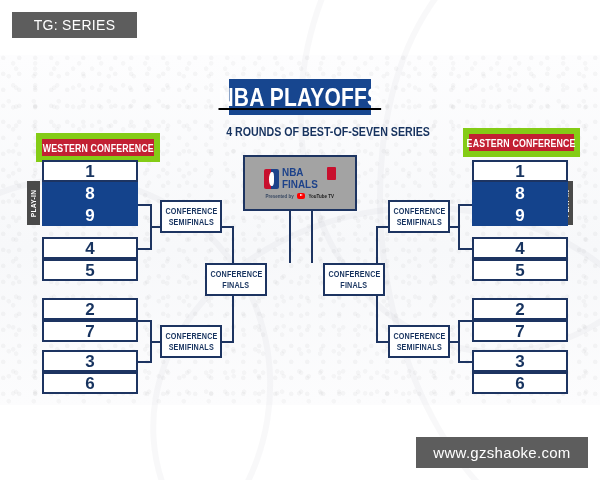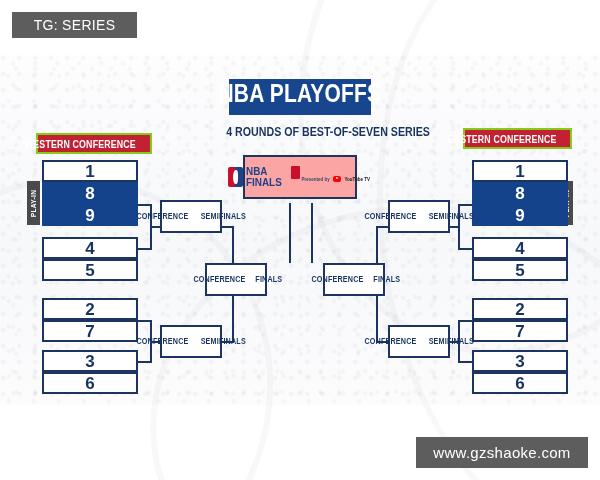--- a/index.html
+++ b/index.html
@@ -64,22 +64,23 @@
     font-size: 15px;
   }
 
   
   #title-box {
     position: absolute;
     left: 229px; top: 79px;
     width: 142px; height: 36px;
     background: #17468f;
     display: flex;
-    align-items: flex-start;
-    justify-content: center;
+    align-items: center;
+    justify-content: center;
+    text-decoration: underline;
   }
   #title-text {
     color: #ffffff;
     font-size: 25px;
     font-weight: bold;
     letter-spacing: 0.2px;
     transform: scaleX(0.84);
     white-space: nowrap;
   }
   #subtitle {
@@ -92,24 +93,24 @@
     font-weight: bold;
     transform: scaleX(0.82);
     white-space: nowrap;
   }
 
   
   .conf-banner {
     position: absolute;
     height: 17px;
     background: #c22033;
-    border: 2px solid #84cc16;
-    display: flex;
-    align-items: center;
-    justify-content: flex-end;
+    border: 6px solid #84cc16;
+    display: flex;
+    align-items: center;
+    justify-content: center;
   }
   .conf-banner span {
     color: #ffffff;
     font-size: 11px;
     font-weight: bold;
     transform: scaleX(0.8);
     white-space: nowrap;
     letter-spacing: 0.2px;
   }
   #conf-west { left: 36px; top: 133px; width: 112px; }
@@ -156,44 +157,44 @@
     transform: rotate(-90deg) scaleX(0.95);
   }
 
   
   .round-box {
     position: absolute;
     box-sizing: border-box;
     border: 2px solid #1d3461;
     background: #ffffff;
     display: flex;
-    flex-direction: row;
+    flex-direction: column;
     align-items: center;
     justify-content: center;
     line-height: 1.12;
   }
   .round-box span {
     color: #17335f;
     font-size: 9px;
     font-weight: bold;
     transform: scaleX(0.8);
     white-space: nowrap;
     letter-spacing: 0.2px;
   }
 
   
   #finals-box {
     position: absolute;
     left: 243px; top: 155px;
-    width: 114px; height: 44px;
+    width: 114px; height: 56px;
     box-sizing: border-box;
     border: 2px solid #1d3461;
-    background: #fca5a5;
-    display: flex;
-    flex-direction: row;
+    background: #a3a3a3;
+    display: flex;
+    flex-direction: column;
     align-items: center;
     justify-content: center;
   }
   #finals-logo-row {
     display: flex;
     align-items: center;
     gap: 3px;
   }
   #nba-mark {
     width: 15px; height: 20px;

